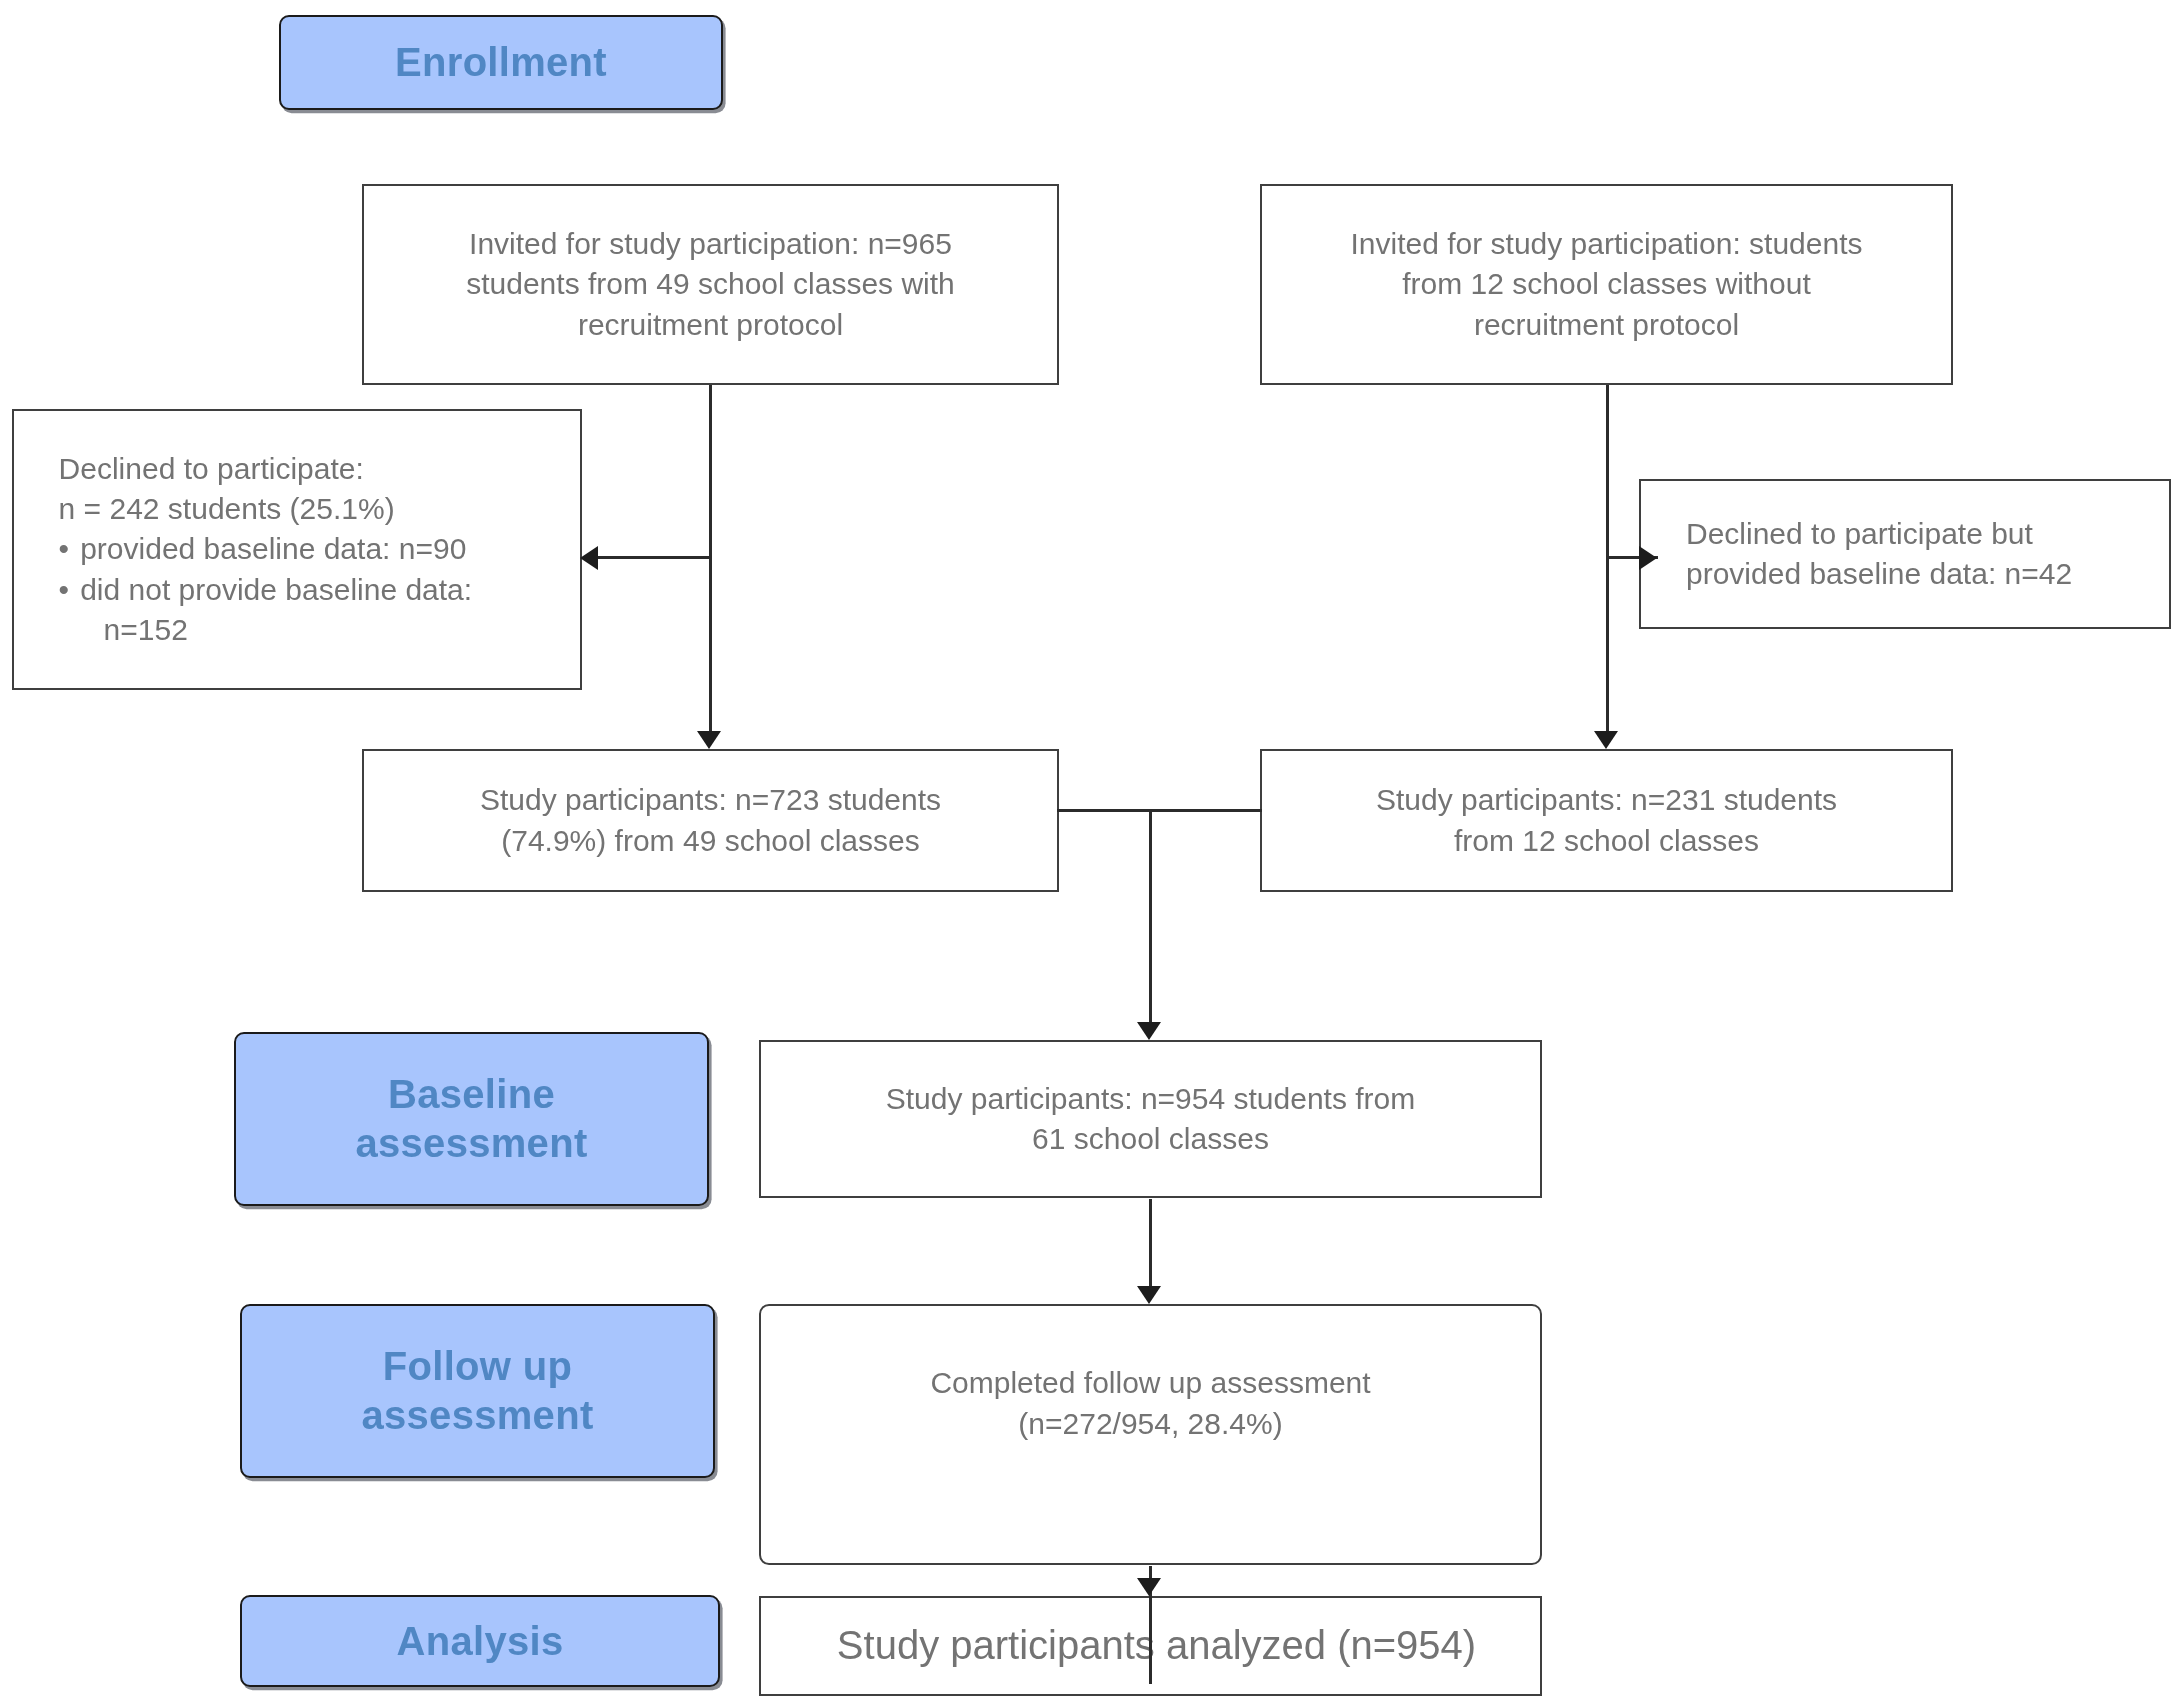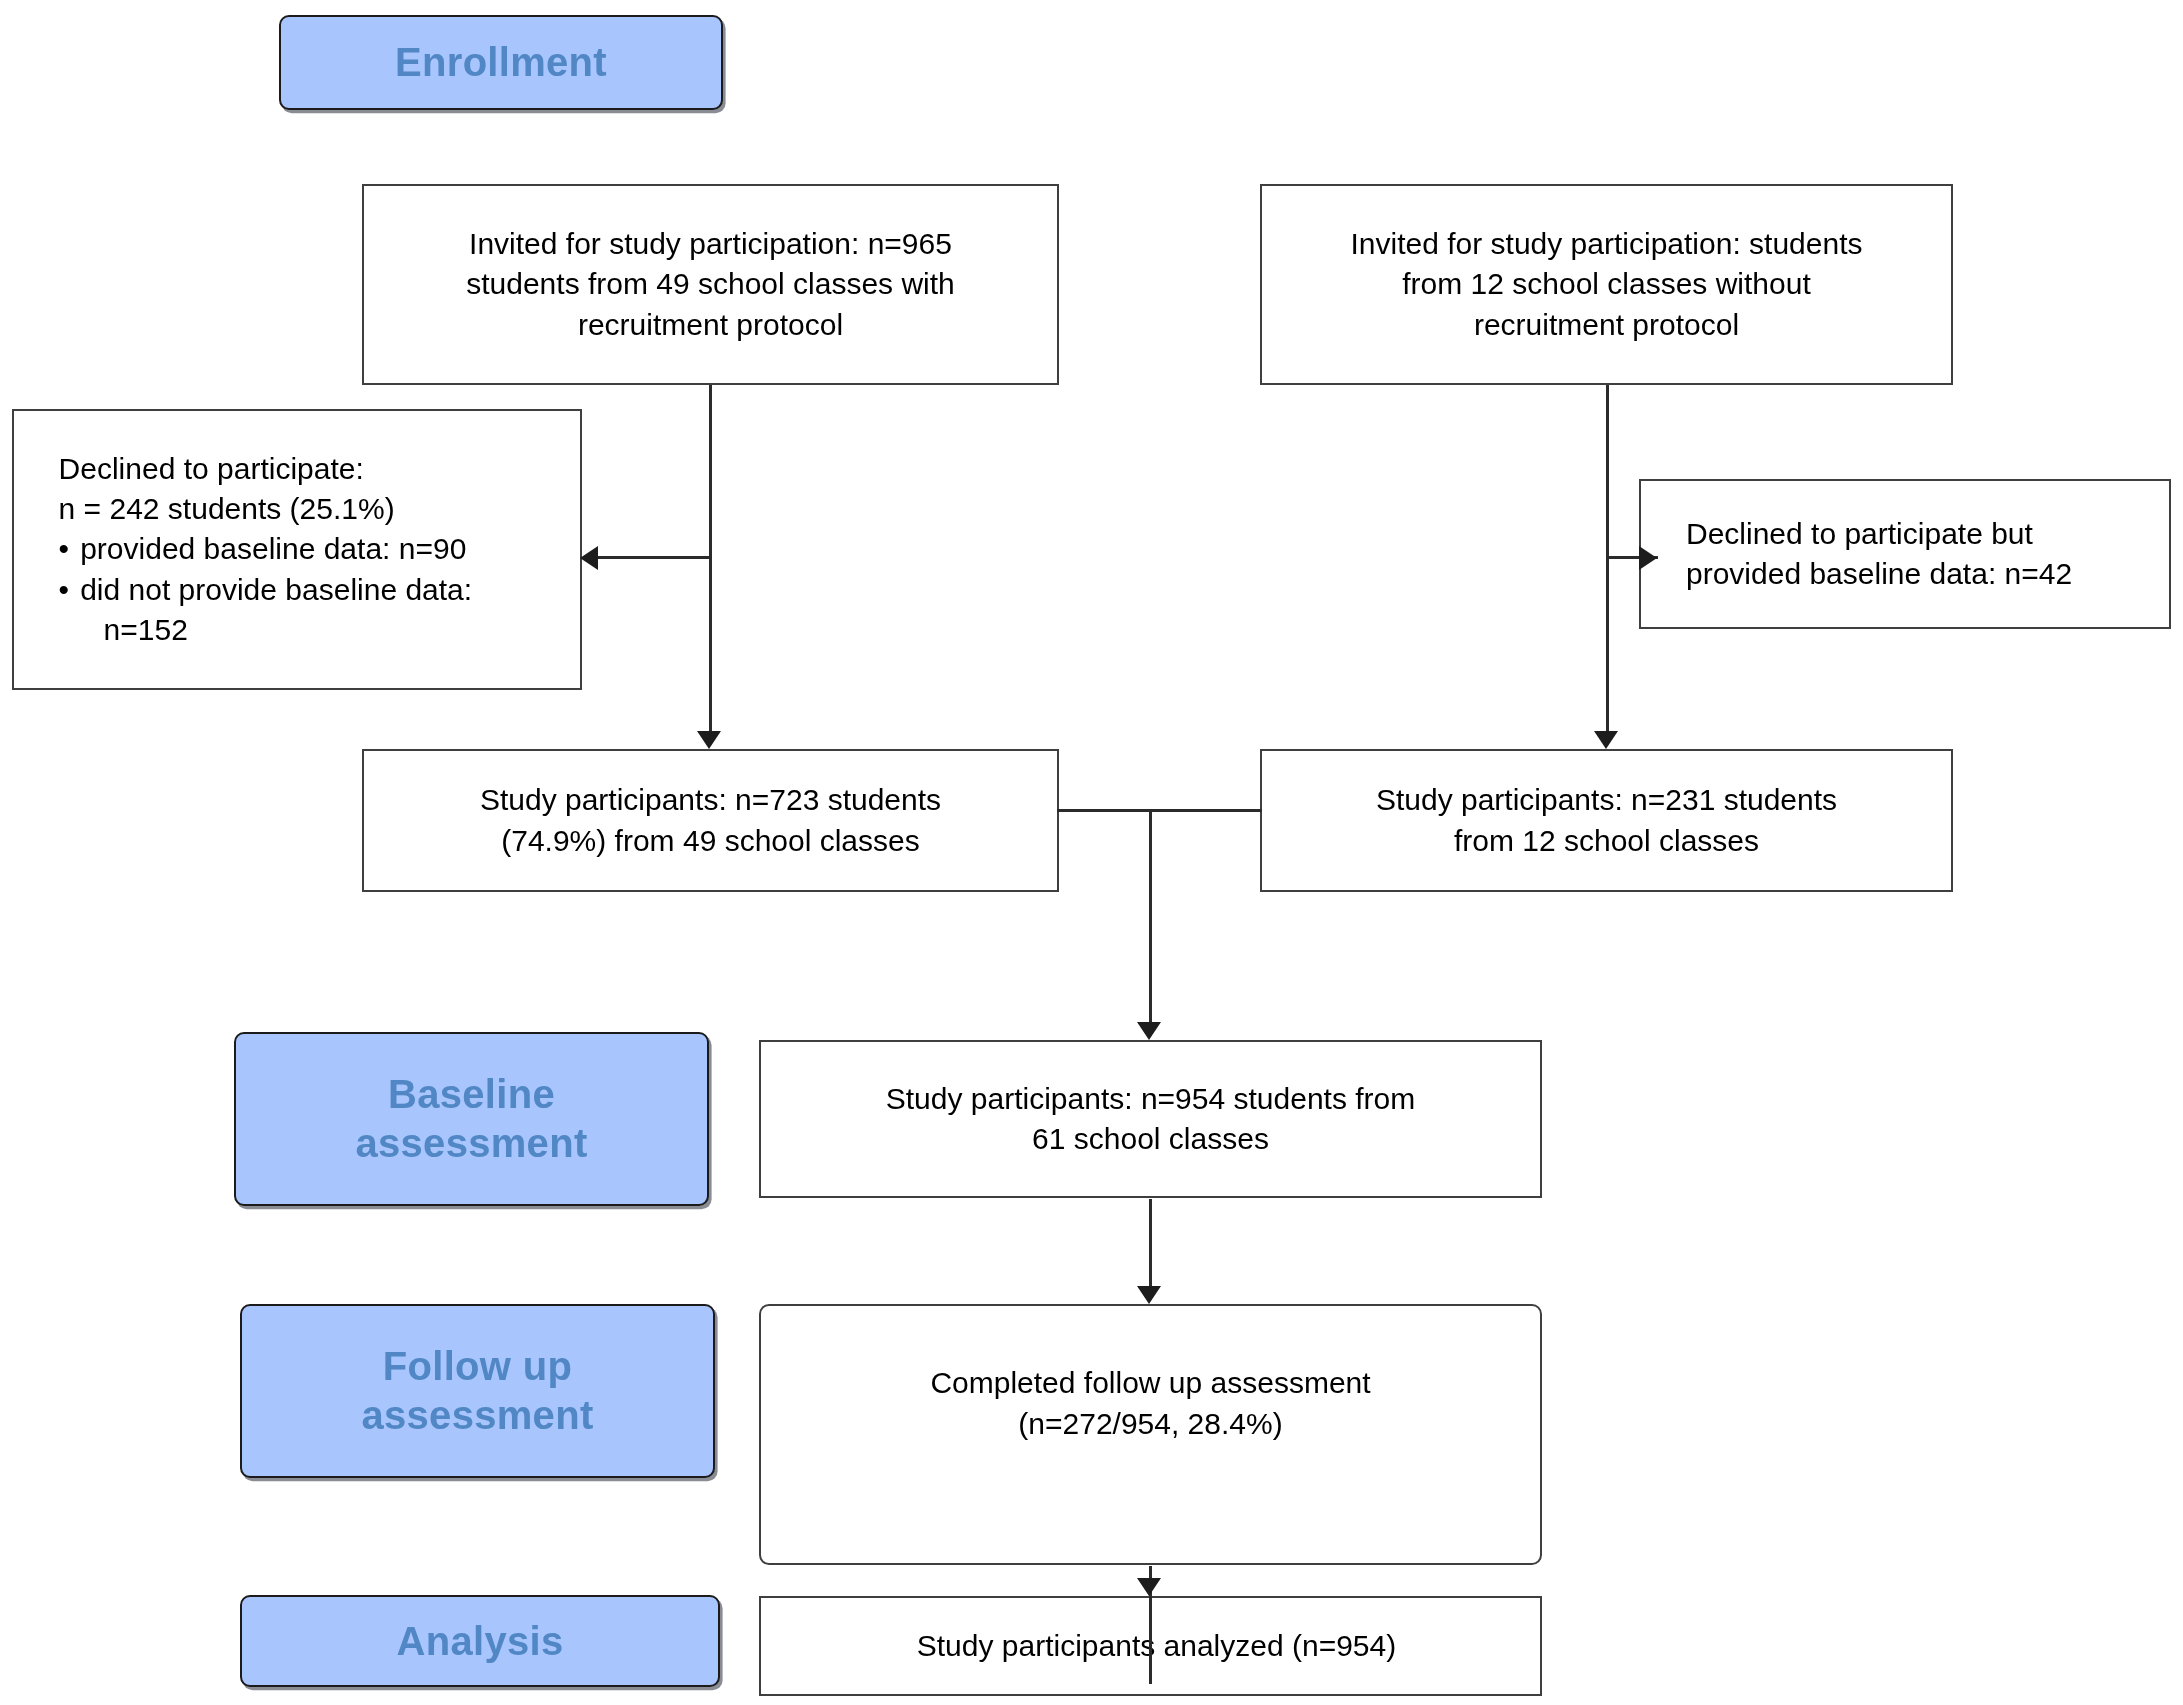--- a/index.html
+++ b/index.html
@@ -37,21 +37,21 @@
   
   .node-box {
     position: absolute;
     box-sizing: border-box;
     background: #ffffff;
     border: 2.1px solid #3f3f3f;
     display: flex;
     align-items: center;
     justify-content: center;
     text-align: center;
-    color: #000000;
+    color: #737373;
     line-height: 1.34;
   }
   .node-box.left-align {
     justify-content: flex-start;
     text-align: left;
     padding-left: 25px;
   }
   .node-inner {
     padding: 0 11.6px;
     width: 100%;
@@ -182,21 +182,21 @@
     </div>
   </div>
 
   <div class="node-box" style="left:759px; top:1304px; width:783px; height:261px; font-size:30px;border-radius:10px;">
     <div class="node-inner" style="transform:translateY(-31px);">
       <span>Completed follow up assessment</span><br>
       <span>(n=272/954, 28.4%)</span>
     </div>
   </div>
 
-  <div class="node-box" style="left:759px; top:1596px; width:783px; height:100px; font-size:30px;padding-left:12px;">
+  <div class="node-box" style="left:759px; top:1596px; width:783px; height:100px; font-size:40px;padding-left:12px;">
     <div class="node-inner">
       <span>Study participants analyzed (n=954)</span>
     </div>
   </div>
 
   <div class="vline" style="left:709px; top:385px; height:346px;"></div>
   <div class="arrow-down" style="left:697px; top:731px;"></div>
 
   <div class="hline" style="left:598px; top:556px; width:113px;"></div>
   <div class="arrow-left" style="left:580px; top:546px;"></div>

